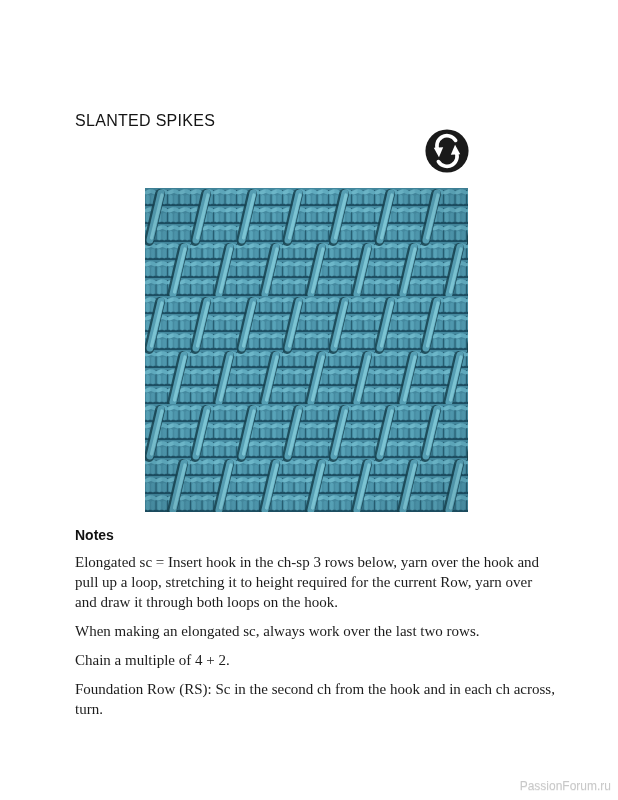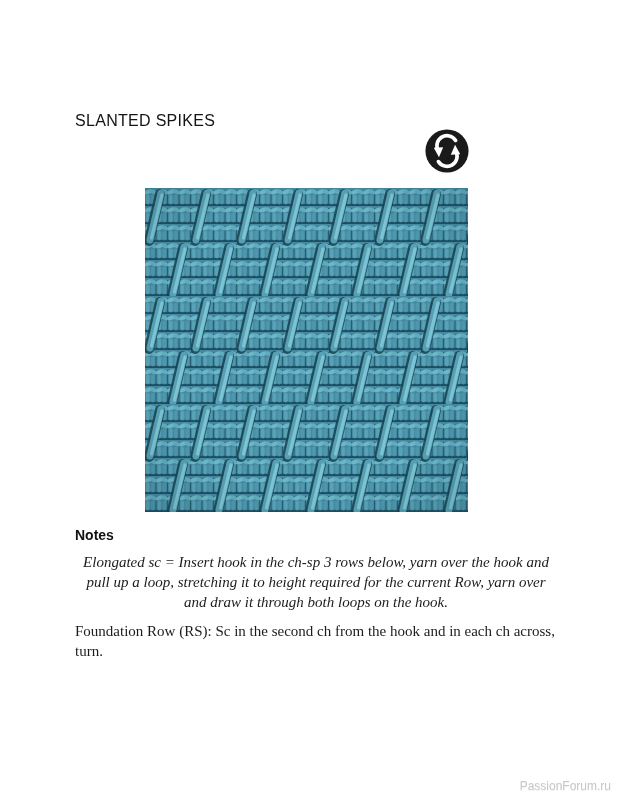--- a/index.html
+++ b/index.html
@@ -25,21 +25,21 @@
   }
   .notes-heading{
     font-family:"Liberation Sans",sans-serif;
     font-size:14px;font-weight:700;color:#111;
     margin:0 0 9px 0;
   }
   .notes p{
     font-family:"Liberation Serif",serif;
     font-size:15px;line-height:20px;margin:0 0 9px 0;color:#1c1c1c;
   }
-  .notes p.italic{font-style:italic;text-align:center;}
+  .notes p.italic{}
   .lead{font-weight:normal;font-family:"Liberation Serif",serif;}
   .watermark{
     position:absolute;right:7px;bottom:7px;
     font-family:"Liberation Sans",sans-serif;
     font-size:12px;color:#c8c8c8;
     text-shadow:0 1px 0 #f2f2f2;
   }
 </style>
 </head>
 <body>
@@ -88,16 +88,18 @@
   </defs>
   <rect width="323" height="324" fill="#44899f"></rect>
   <rect width="323" height="324" fill="url(#stitch)"></rect>
   <rect width="323" height="324" fill="url(#spikes)"></rect>
   <rect width="323" height="324" fill="url(#vignette)"></rect>
 </svg>
 
 <div class="notes">
   <h2 class="notes-heading">Notes</h2>
   <p class="italic">Elongated sc = Insert hook in the ch-sp 3 rows below, yarn over the hook and pull up a loop, stretching it to height required for the current Row, yarn over and draw it through both loops on the hook.</p>
+  <p class="italic">When making an elongated sc, always work over the last two rows.</p>
+  <p>Chain a multiple of 4 + 2.</p>
   <p><b class="lead">Foundation Row (RS):</b> <span>Sc in the second ch from the hook and in each ch across, turn.</span></p>
 </div>
 
 <div class="watermark">PassionForum.ru</div>
 
 </body></html>

